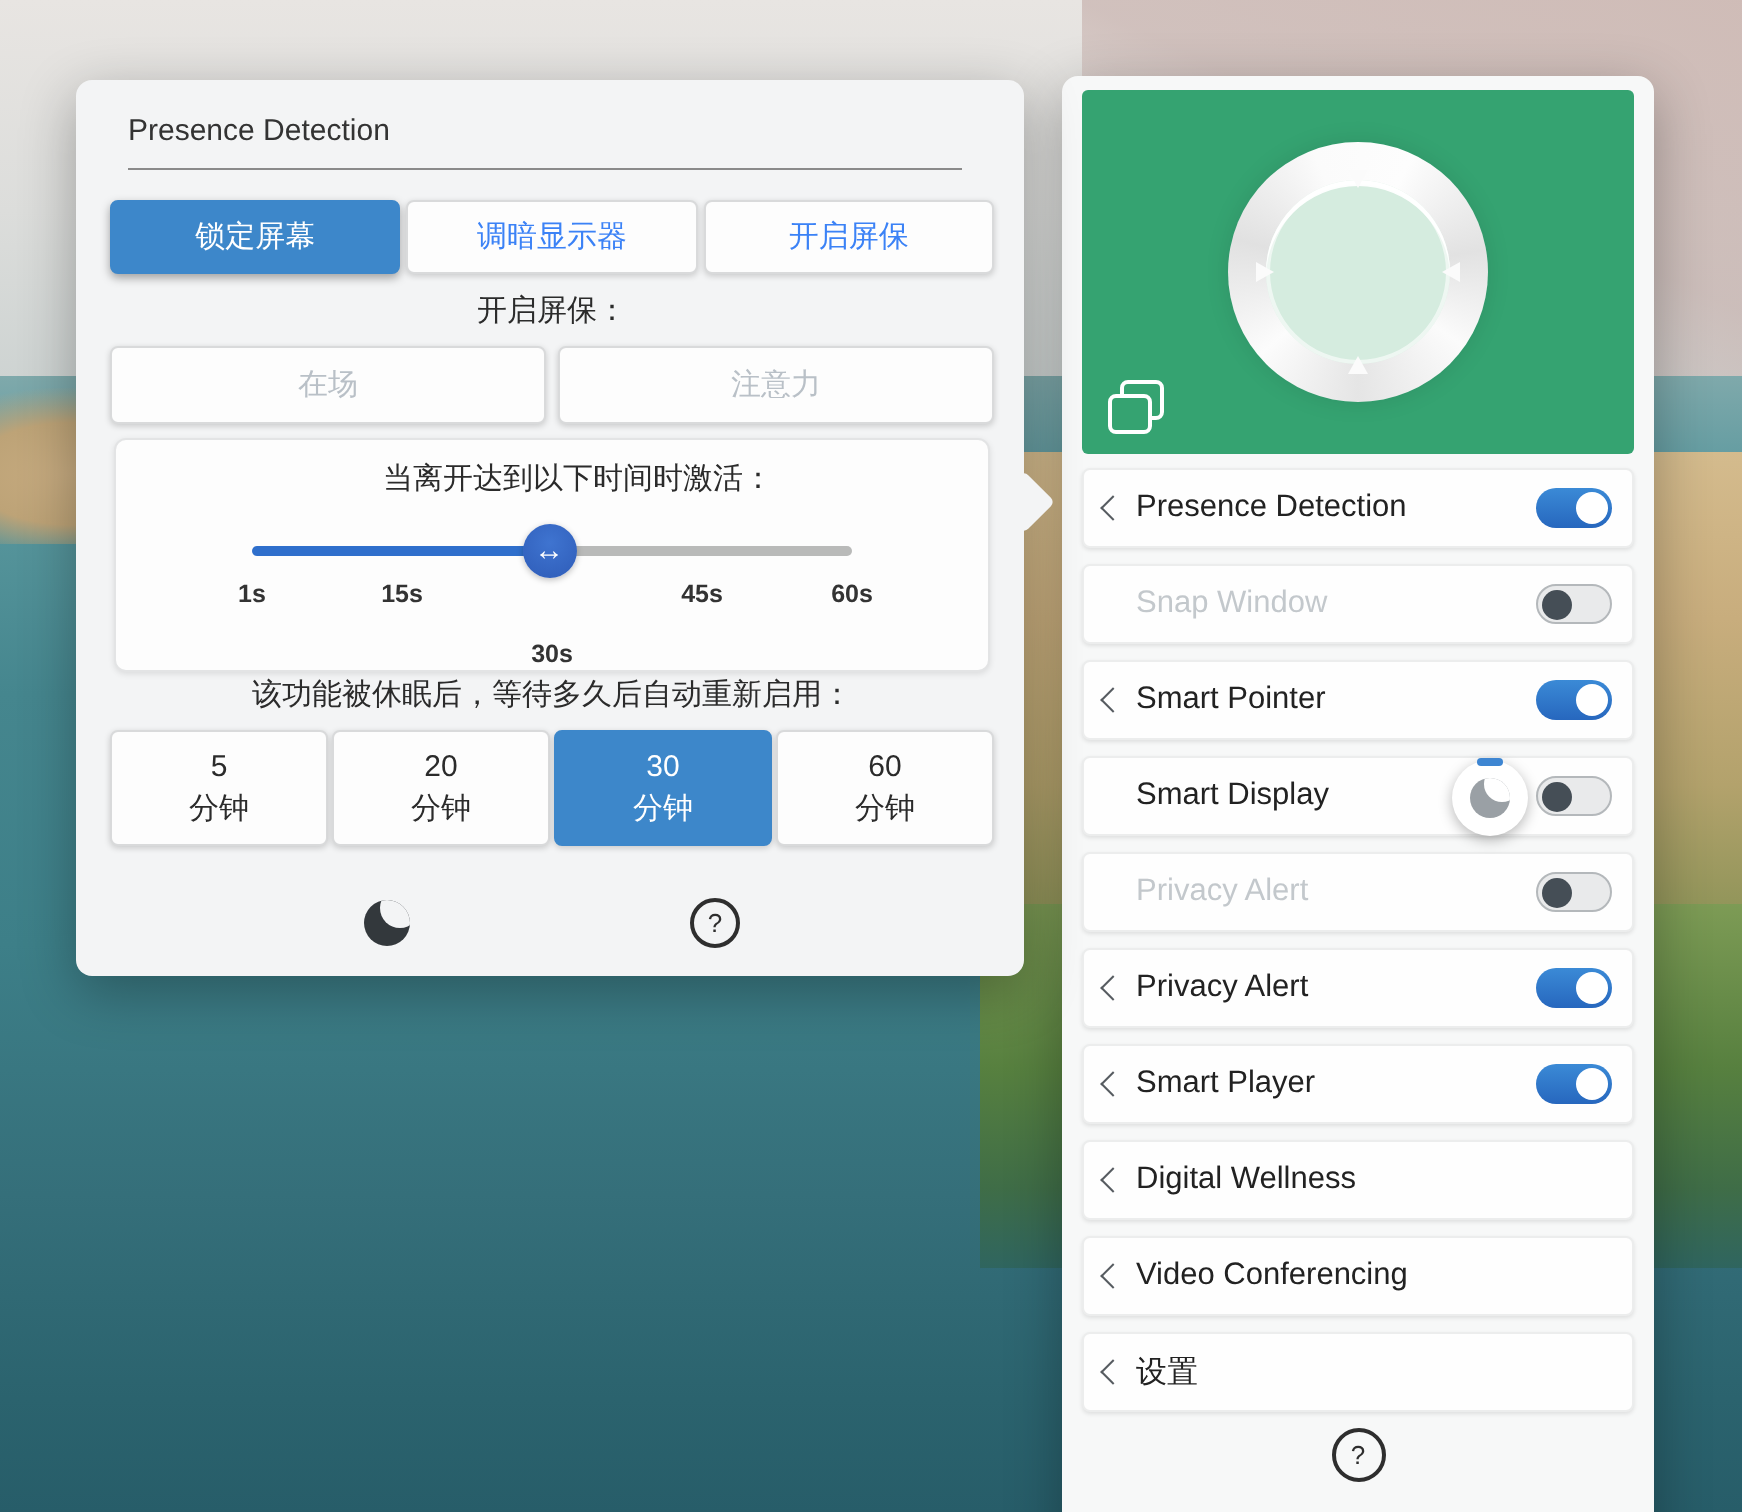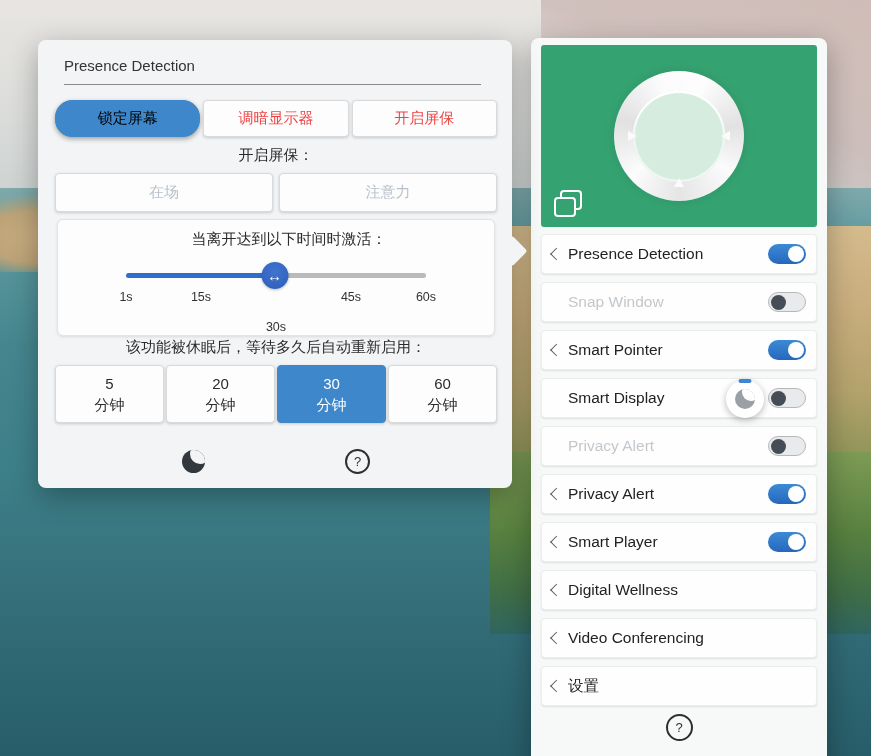--- a/index.html
+++ b/index.html
@@ -25,41 +25,41 @@
   .left-panel { position:absolute; left:38px; top:40px; width:474px; height:448px;
     background:#f3f4f5; border-radius:8px; box-shadow:0 8px 28px rgba(0,0,0,.30);
     padding:8px 15px 0 17px; z-index:5; }
   .panel-arrow { position:absolute; right:-11px; top:200px; width:22px; height:22px;
     background:#f3f4f5; transform:rotate(45deg); border-radius:3px; }
   .pd-title { margin:0 16px 0 9px; padding:9px 0 10px; font-size:15px; color:#333;
     border-bottom:1px solid #8a8a8a; }
   .btn-row { display:flex; gap:3px; margin-top:15px; }
   .btn { flex:1; height:37px; background:#fdfdfd; border:1px solid #d9dadb; border-radius:4px;
     box-shadow:0 1px 3px rgba(0,0,0,.18); display:flex; align-items:center; justify-content:center;
-    font-size:15px; color:#ef4444; cursor:pointer; }
-  .btn.selected { background:#3d87ca; border-color:#3d87ca; color:#000000;
-    box-shadow:0 2px 5px rgba(0,0,0,.35);border-radius:17px; }
+    font-size:15px; color:#3b82f6; cursor:pointer; }
+  .btn.selected { background:#3d87ca; border-color:#3d87ca; color:#ffffff;
+    box-shadow:0 2px 5px rgba(0,0,0,.35); }
   .btn.dim { color:#b9c0c7; }
   .center-label { margin-top:9px; text-align:center; font-size:15px; color:#2b2b2b; }
   .mode-row { display:flex; gap:6px; margin-top:8px; }
   .mode-row .btn { height:39px; }
   .group-box { margin:7px 2px 0 2px; height:117px; background:#fdfdfd;
     border:1px solid #e3e4e5; border-radius:6px; box-shadow:0 1px 3px rgba(0,0,0,.10);
     padding-top:10px; }
   .slider-wrap { position:relative; width:300px; margin:24px auto 0; }
   .slider-track { height:5px; border-radius:3px;
     background:linear-gradient(90deg,#2f6fcc 0%,#2f6fcc 49.5%,#b9bab9 49.5%,#b9bab9 100%); }
   .slider-handle { position:absolute; left:49.5%; top:-11px; transform:translateX(-50%);
     width:27px; height:27px; border-radius:50%;
     background:radial-gradient(circle at 50% 35%, #3f74d0, #2e5cb8); cursor:pointer;
     display:flex; align-items:center; justify-content:center;
     color:#fff; font-size:15px; font-weight:bold; box-shadow:0 1px 3px rgba(0,0,0,.25); }
   .tick-row { position:relative; width:300px; margin:12px auto 0; height:16px;
     font-size:12.5px; color:#333; }
-  .tick { position:absolute; transform:translateX(-50%); }
+  .tick { position:absolute; transform:translateX(-50%);font-weight:bold; }
   .tick:nth-child(1){ left:0; } .tick:nth-child(2){ left:25%; } .tick:nth-child(3){ left:50%;margin-top:30px; }
   .tick:nth-child(4){ left:75%; } .tick:nth-child(5){ left:100%; }
   .dur-row { display:flex; gap:2px; margin-top:8px; }
   .dur-btn { flex:1; height:58px; background:#fdfdfd; border:1px solid #d9dadb; border-radius:4px;
     box-shadow:0 1px 3px rgba(0,0,0,.18); display:flex; flex-direction:column;
     align-items:center; justify-content:center; font-size:15px; color:#2b2b2b;
     line-height:1.4; cursor:pointer; }
   .dur-btn.selected { background:#3d87ca; border-color:#3d87ca; color:#fff; }
   .footer-icons { display:flex; justify-content:center; gap:140px; margin-top:26px; align-items:center; }
   .moon-dark { position:relative; width:23px; height:23px; border-radius:50%;

